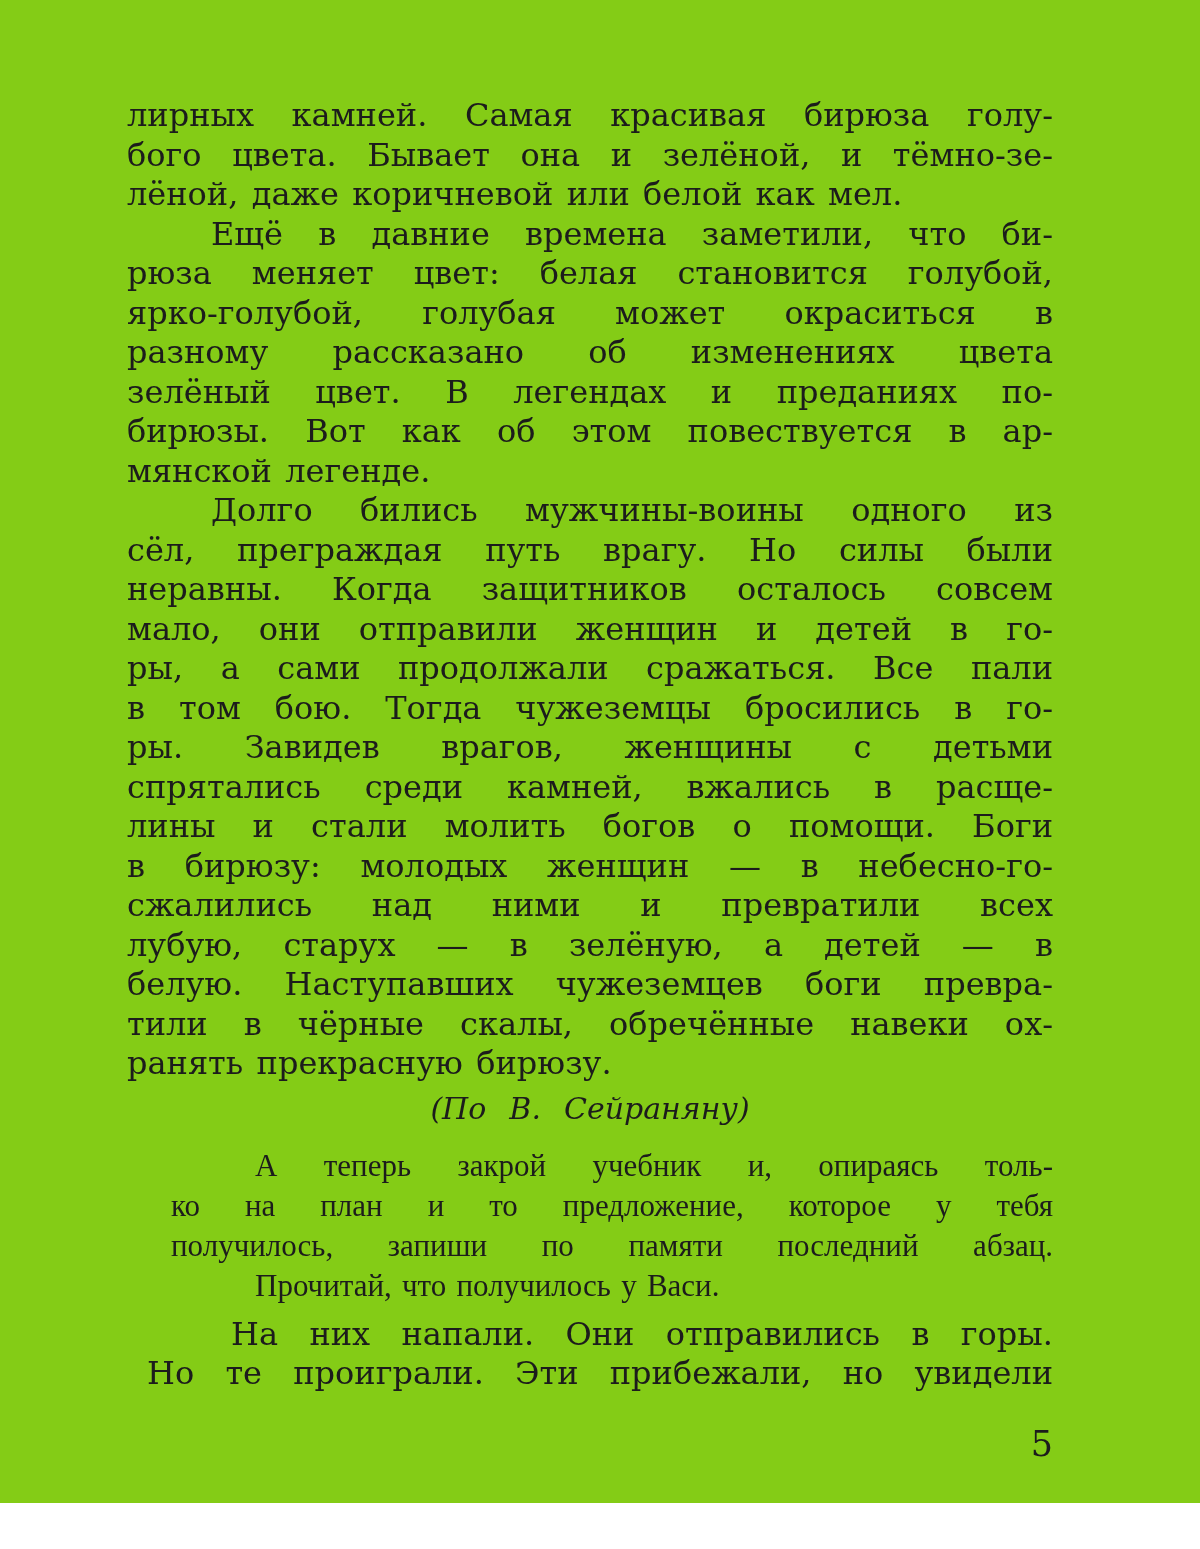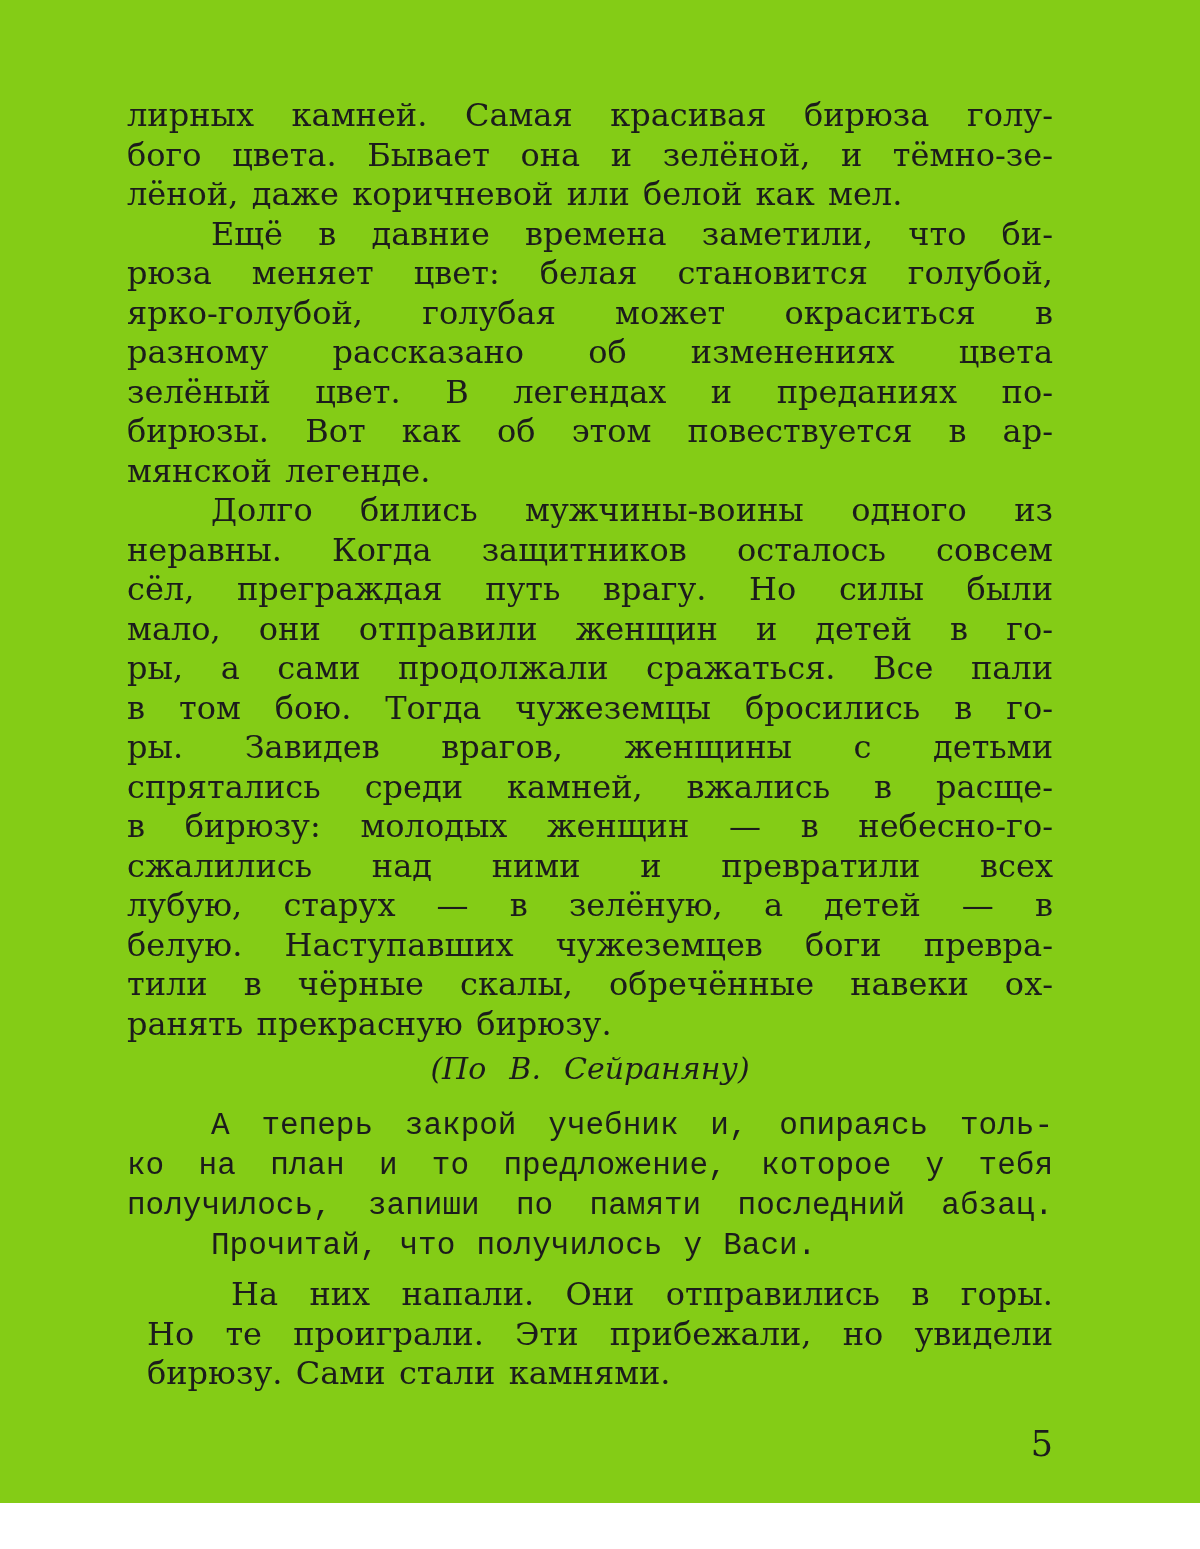--- a/index.html
+++ b/index.html
@@ -40,21 +40,22 @@
   .attribution {
     margin-top: 6px;
     font-size: 30px;
     line-height: 38px;
     font-style: italic;
     text-align: center;
     word-spacing: 0.45em;
   }
   .sans {
     margin-top: 18px;
-    font-family: Liberation Mono, monospace;
+    font-family: Liberation Serif, serif;
+    margin-left: 44px;
   }
   .sans .t-line {
     font-size: 31px;
     line-height: 40px;
     word-spacing: 0.08em;
   }
   .vasya {
     margin-top: 9px;
     margin-left: 20px;
   }
@@ -85,27 +86,28 @@
       <div class="t-line">рюза меняет цвет: белая становится голубой,</div>
       <div class="t-line">ярко-голубой, голубая может окраситься в</div>
       <div class="t-line">разному рассказано об изменениях цвета</div>
       <div class="t-line">зелёный цвет. В легендах и преданиях по-</div>
       <div class="t-line">бирюзы. Вот как об этом повествуется в ар-</div>
       <div class="t-line end">мянской легенде.</div>
     </div>
 
     <div class="para">
       <div class="t-line ind">Долго бились мужчины-воины одного из</div>
+      <div class="t-line">сёл, преграждая путь врагу. Но силы были</div>
       <div class="t-line">неравны. Когда защитников осталось совсем</div>
-      <div class="t-line">сёл, преграждая путь врагу. Но силы были</div>
       <div class="t-line">мало, они отправили женщин и детей в го-</div>
       <div class="t-line">ры, а сами продолжали сражаться. Все пали</div>
       <div class="t-line">в том бою. Тогда чужеземцы бросились в го-</div>
       <div class="t-line">ры. Завидев врагов, женщины с детьми</div>
       <div class="t-line">спрятались среди камней, вжались в расще-</div>
+      <div class="t-line">лины и стали молить богов о помощи. Боги</div>
       <div class="t-line">в бирюзу: молодых женщин — в небесно-го-</div>
       <div class="t-line">сжалились над ними и превратили всех</div>
       <div class="t-line">лубую, старух — в зелёную, а детей — в</div>
       <div class="t-line">белую. Наступавших чужеземцев боги превра-</div>
       <div class="t-line">тили в чёрные скалы, обречённые навеки ох-</div>
       <div class="t-line end">ранять прекрасную бирюзу.</div>
     </div>
 
     <div class="attribution">(По В. Сейраняну)</div>
 
@@ -116,19 +118,18 @@
         <div class="t-line">получилось, запиши по памяти последний абзац.</div>
       </div>
       <div class="para">
         <div class="t-line end ind">Прочитай, что получилось у Васи.</div>
       </div>
     </div>
 
     <div class="para vasya">
       <div class="t-line ind">На них напали. Они отправились в горы.</div>
       <div class="t-line">Но те проиграли. Эти прибежали, но увидели</div>
-      <div class="t-line end">бирюзу. Сами стали камнями.</div>
     </div>
 
   </div>
 
   <div class="page-number">5</div>
 </div>
 
 </body></html>

